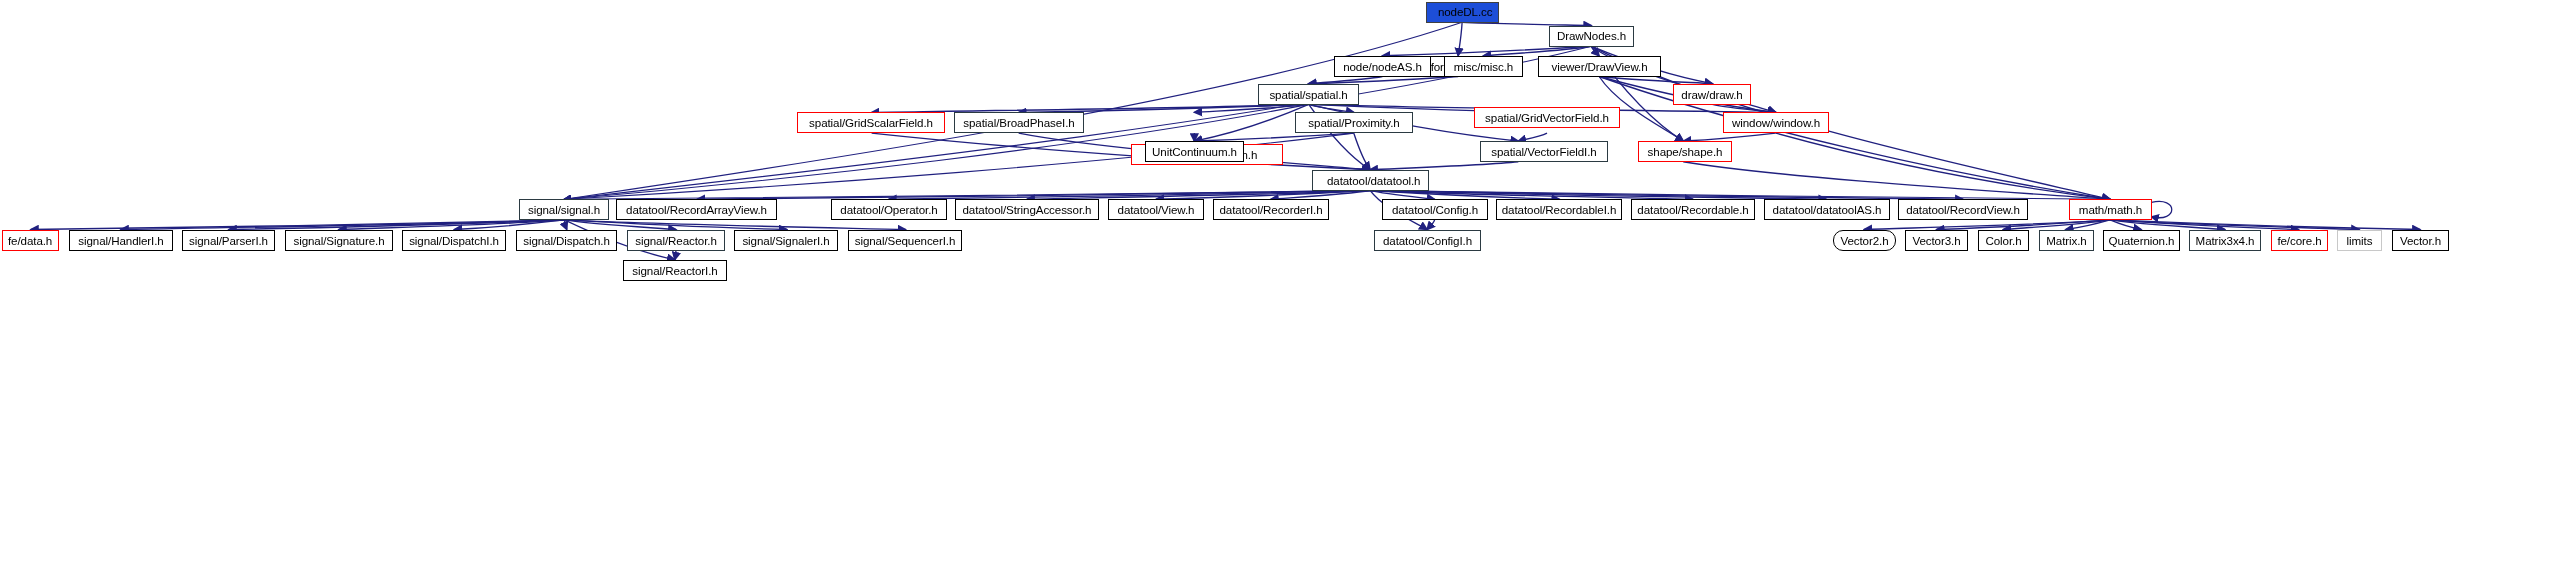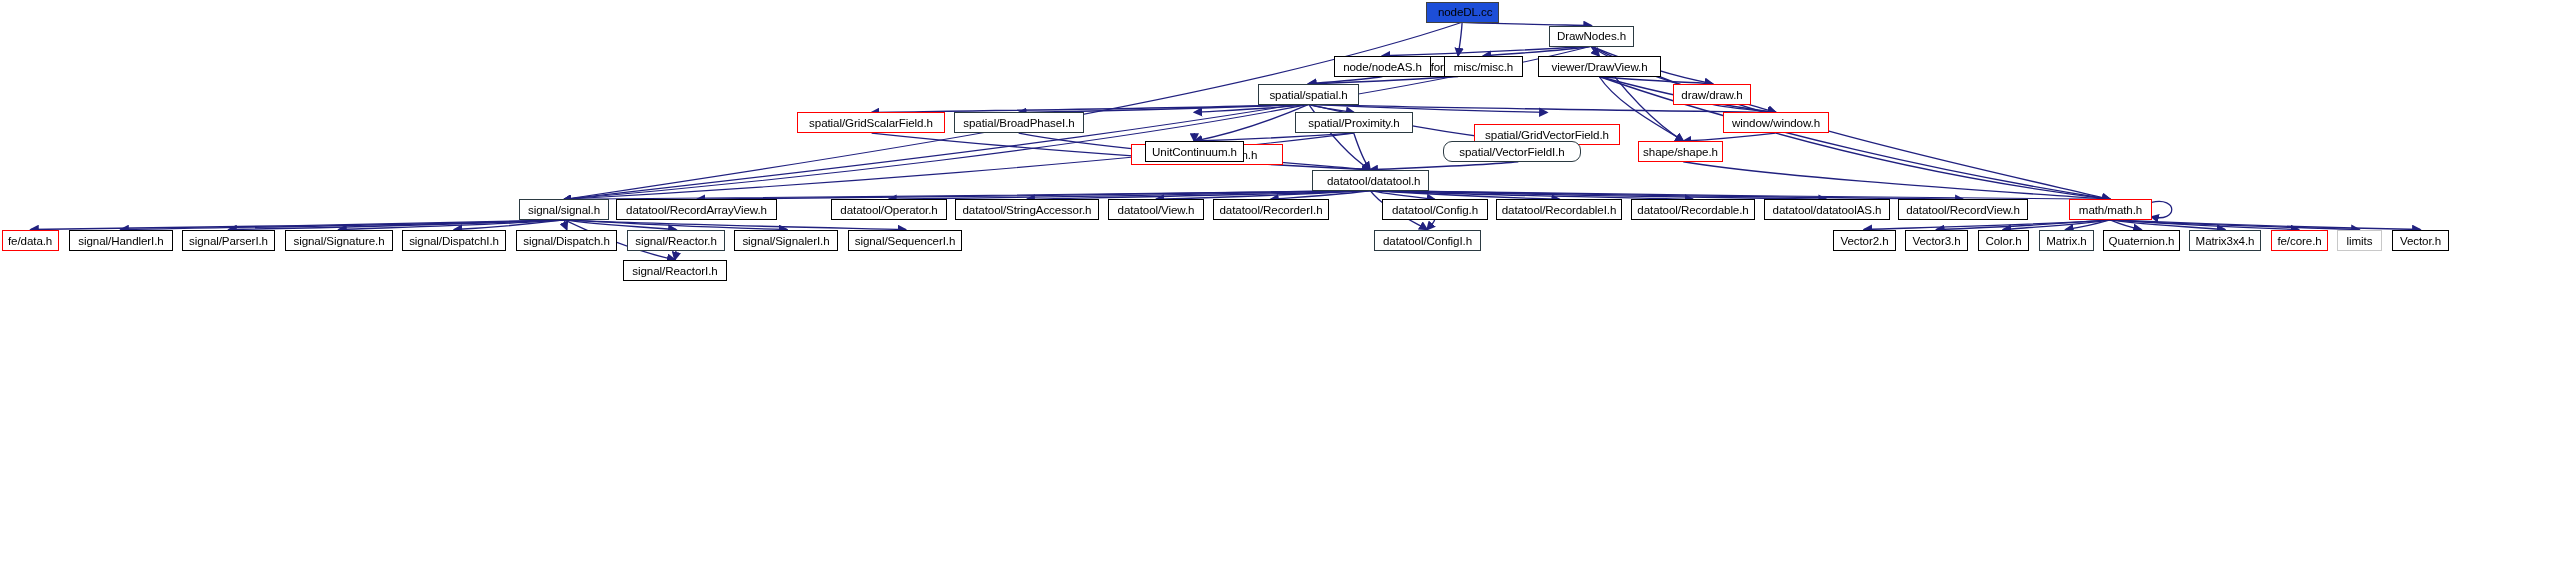--- a/index.html
+++ b/index.html
@@ -177,33 +177,33 @@
       </div>
       <div class="node thick" style="left: 954px; top: 112px; width: 130px;">
         <span class="node-label">spatial/BroadPhaseI.h</span>
       </div>
       <div class="node missing" style="left: 1131px; top: 112px; width: 152px; margin-top: 32px;">
         <span class="node-label">spatial/Continuum.h</span>
       </div>
       <div class="node thick" style="left: 1295px; top: 112px; width: 118px;">
         <span class="node-label">spatial/Proximity.h</span>
       </div>
-      <div class="node missing" style="left: 1474px; top: 124px; width: 146px;">
+      <div class="node missing" style="left: 1474px; top: 107px; width: 146px;">
         <span class="node-label">spatial/GridVectorField.h</span>
       </div>
       <div class="node missing" style="left: 1723px; top: 112px; width: 106px;">
         <span class="node-label">window/window.h</span>
       </div>
       <div class="node" style="left: 1145px; top: 141px; width: 99px;">
         <span class="node-label">UnitContinuum.h</span>
       </div>
-      <div class="node thick" style="left: 1443px; top: 141px; width: 138px; border-radius: 9px;">
+      <div class="node thick" style="left: 1480px; top: 141px; width: 128px;">
         <span class="node-label">spatial/VectorFieldI.h</span>
       </div>
-      <div class="node missing" style="left: 1638px; top: 141px; width: 85px;">
+      <div class="node missing" style="left: 1638px; top: 141px; width: 94px;">
         <span class="node-label">shape/shape.h</span>
       </div>
       <div class="node thick" style="left: 1312px; top: 170px; width: 117px; padding-left: 12px;">
         <span class="node-label">datatool/datatool.h</span>
       </div>
       <div class="node thick" style="left: 519px; top: 199px; width: 90px;">
         <span class="node-label">signal/signal.h</span>
       </div>
       <div class="node" style="left: 616px; top: 199px; width: 161px;">
         <span class="node-label">datatool/RecordArrayView.h</span>
@@ -261,21 +261,21 @@
       </div>
       <div class="node" style="left: 734px; top: 230px; width: 104px;">
         <span class="node-label">signal/SignalerI.h</span>
       </div>
       <div class="node" style="left: 848px; top: 230px; width: 114px;">
         <span class="node-label">signal/SequencerI.h</span>
       </div>
       <div class="node thick" style="left: 1374px; top: 230px; width: 107px;">
         <span class="node-label">datatool/ConfigI.h</span>
       </div>
-      <div class="node" style="left: 1833px; top: 230px; width: 63px;">
+      <div class="node" style="left: 1833px; top: 230px; width: 63px; border-radius: 10px;">
         <span class="node-label">Vector2.h</span>
       </div>
       <div class="node" style="left: 1905px; top: 230px; width: 63px;">
         <span class="node-label">Vector3.h</span>
       </div>
       <div class="node" style="left: 1978px; top: 230px; width: 51px;">
         <span class="node-label">Color.h</span>
       </div>
       <div class="node thick" style="left: 2039px; top: 230px; width: 55px;">
         <span class="node-label">Matrix.h</span>

